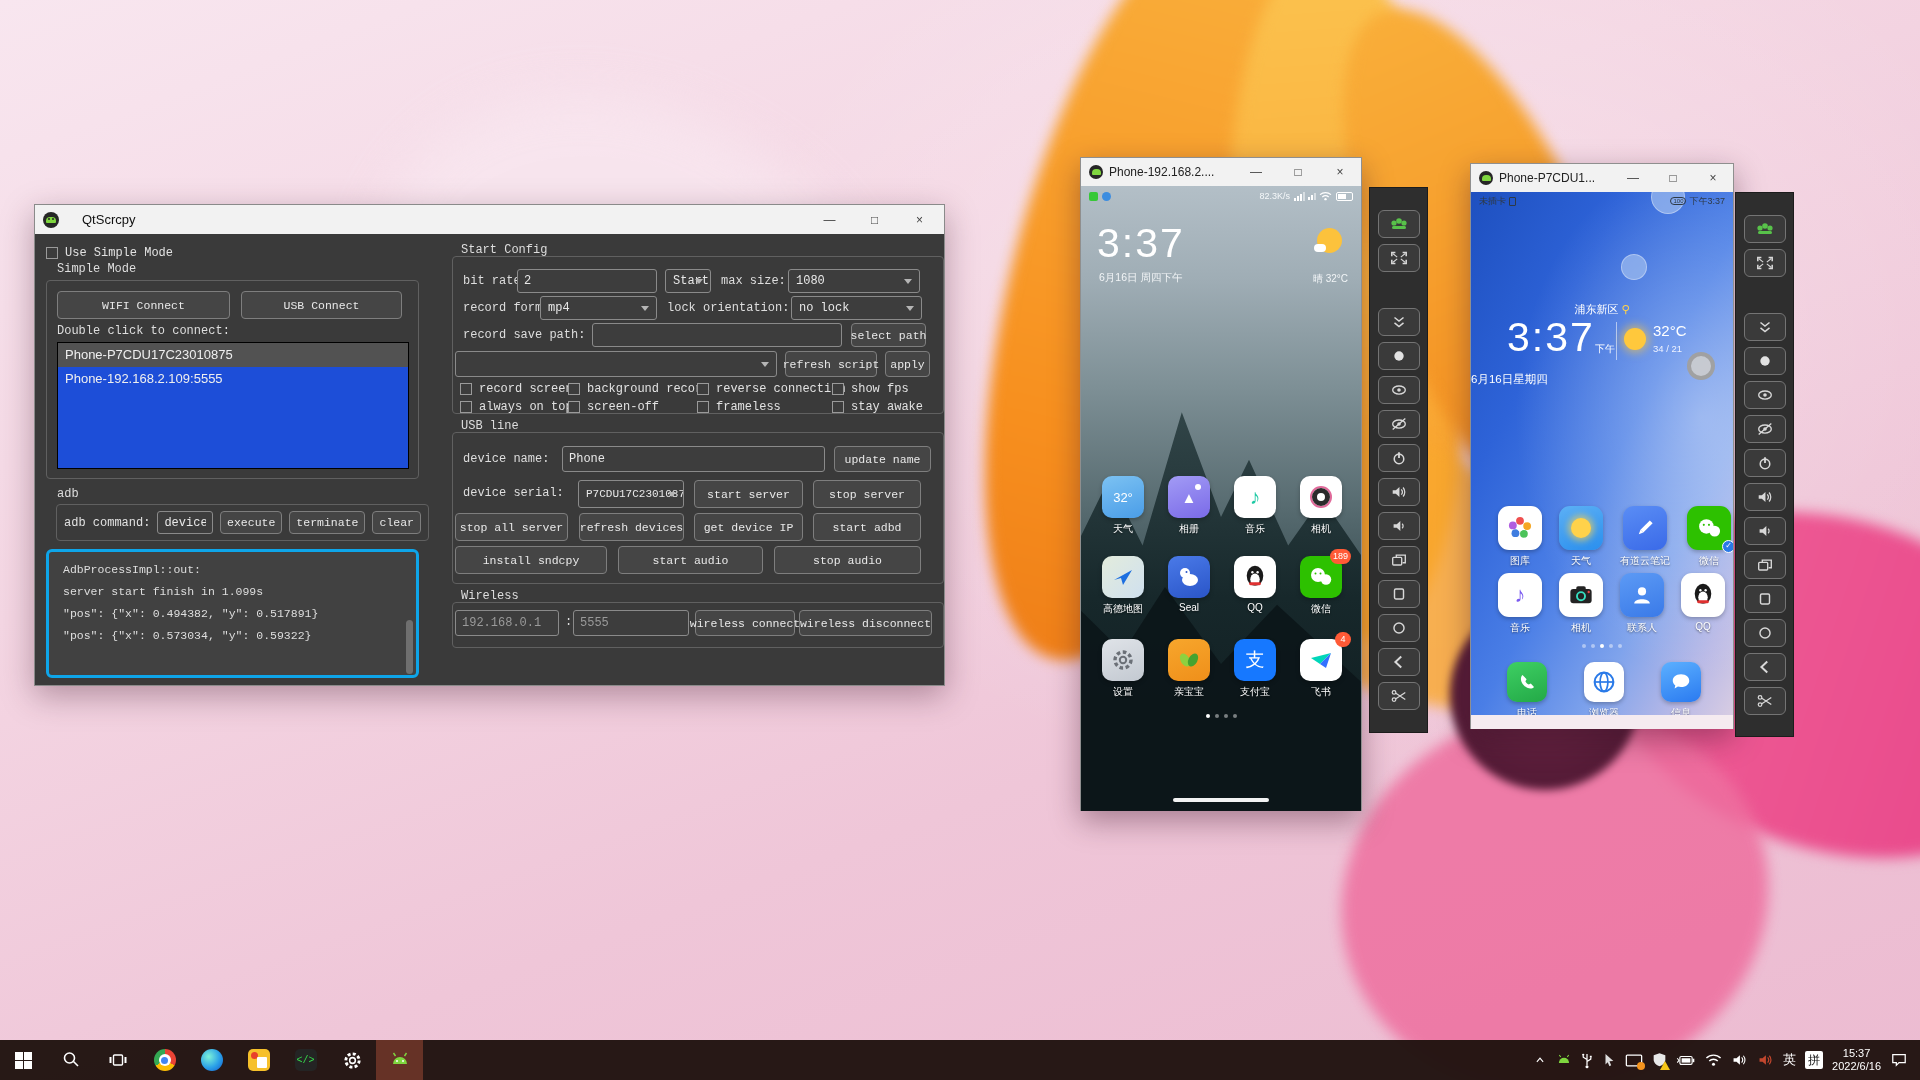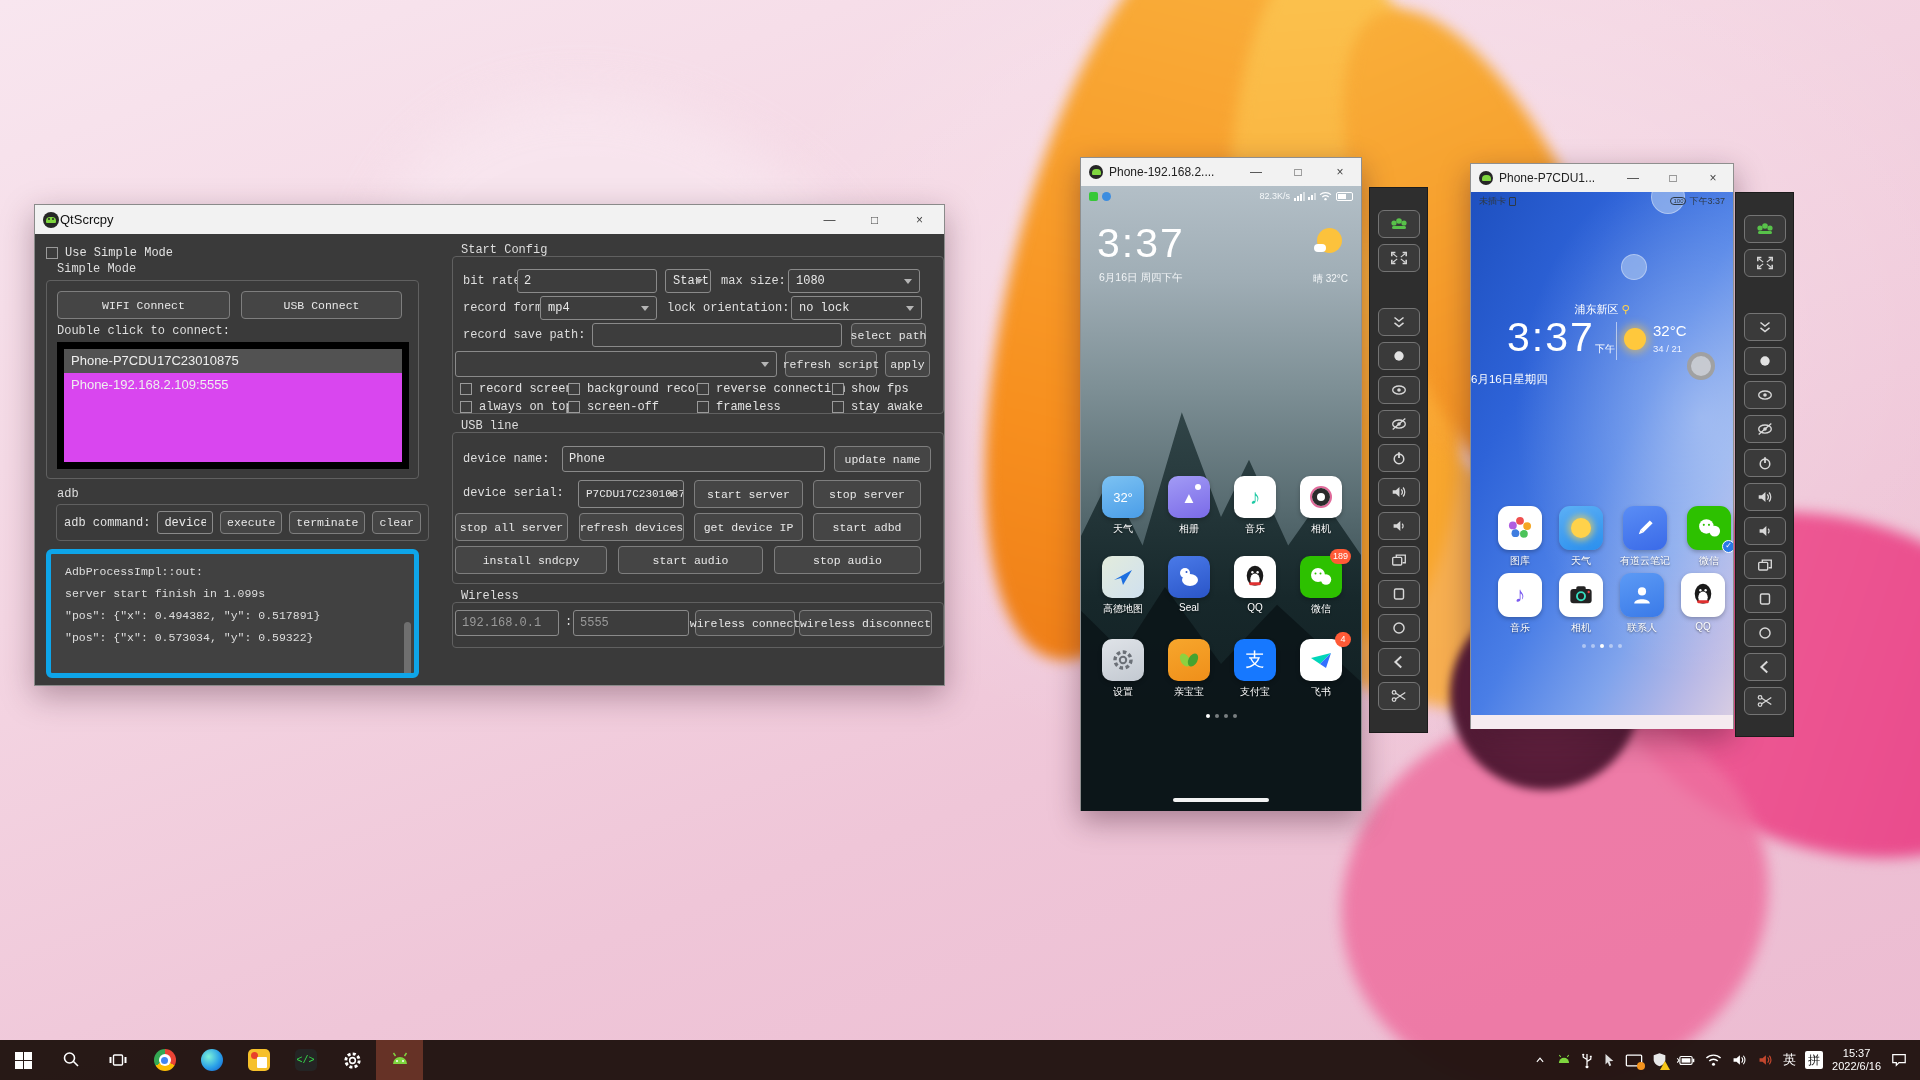--- a/index.html
+++ b/index.html
@@ -7,45 +7,45 @@
 body{font-family:"Liberation Sans","DejaVu Sans",sans-serif}
 #stage{position:relative;width:1920px;height:1080px;overflow:hidden;
  background:radial-gradient(1100px 800px at 72% 30%, rgba(255,255,255,.30), transparent 60%),
  linear-gradient(160deg,#f8e6ef 0%,#f4d6e3 35%,#efc6d8 65%,#ecbbd1 100%)}
 .petal{position:absolute;border-radius:50%;filter:blur(7px)}
 
 
 #qtwin{position:absolute;left:34px;top:204px;width:911px;height:482px;background:#3a3a3a;
  border:1px solid #8a8a8a;box-shadow:0 10px 30px rgba(60,20,40,.35);z-index:5;
  font-family:"Liberation Mono","DejaVu Sans Mono",monospace;font-size:12px;color:#e2e2e2}
-.qt-titlebar{height:29px;background:#f2f2f2;display:flex;align-items:center;gap:1px;padding:0 2px 0 8px;
+.qt-titlebar{height:29px;background:#f2f2f2;display:flex;align-items:center;gap:23px;padding:0 2px 0 8px;
  font-family:"Liberation Sans","DejaVu Sans",sans-serif;font-size:13px;color:#111}
 .winbtns{margin-left:auto;display:flex;height:29px}
 .winbtn{width:45px;height:29px;display:flex;align-items:center;justify-content:center;color:#444;font-size:12px}
 .appico{width:16px;height:16px;border-radius:50%;background:#262626;position:relative;flex:0 0 16px}
 .appico i{position:absolute;left:3px;top:5px;width:10px;height:6px;border-radius:4px 4px 1px 1px;background:#7fd63f}
 .appico b{position:absolute;left:5px;top:6.5px;width:2px;height:2px;border-radius:50%;background:#262626}
 .appico s{position:absolute;left:9px;top:6.5px;width:2px;height:2px;border-radius:50%;background:#262626}
 .gbox{position:absolute;border:1px solid #606060;border-radius:4px}
 .glabel{position:absolute;color:#dedede;white-space:nowrap}
 .qbtn{position:absolute;background:#454545;border:1px solid #7e7e7e;border-radius:4px;color:#e8e8e8;
  font-size:11.5px;display:flex;align-items:center;justify-content:center;white-space:nowrap;cursor:default}
 .qinput{position:absolute;background:#3d3d3d;border:1px solid #8a8a8a;border-radius:3px;color:#e8e8e8;
  font-size:12px;padding:0 6px;font-family:inherit;outline:none}
 .qinput::placeholder{color:#9a9a9a}
 .qdrop{position:absolute;background:#3d3d3d;border:1px solid #8a8a8a;border-radius:3px;color:#e8e8e8;
  font-size:12px;display:flex;align-items:center;padding:0 18px 0 7px;white-space:nowrap;overflow:hidden}
 .qdrop::after{content:"";position:absolute;right:7px;top:50%;margin-top:-2px;border:4px solid transparent;border-top:5px solid #b5b5b5}
 .qcb{width:12px;height:12px;border:1px solid #9a9a9a;background:#3c3c3c;display:inline-block;flex:0 0 12px}
 .cbrow{position:absolute;display:flex;align-items:center;gap:7px;white-space:nowrap}
-.devlist{position:absolute;background:#d946ef;border:7px solid #000000;overflow:hidden}
+.devlist{position:absolute;background:#1d4ed8;border:1px solid #000000;overflow:hidden}
 .devitem{height:24px;line-height:24px;padding:0 7px;font-family:"Liberation Sans","DejaVu Sans",sans-serif;
  font-size:13px;color:#efefef;white-space:nowrap}
 .devitem.sel{background:#525252}
-.logbox{position:absolute;background:#414141;border:5px solid #0ea5e9;border-radius:6px;padding:11px 14px;
+.logbox{position:absolute;background:#414141;border:3px solid #0ea5e9;border-radius:6px;padding:11px 14px;
  font-size:11.5px;color:#dedede;overflow:hidden}
 .logline{margin-bottom:9px;white-space:nowrap}
 .logscroll{position:absolute;right:3px;width:7px;border-radius:4px;background:#6f6f6f}
 
 
 .phwin{position:absolute;background:#111;border:1px solid #8f8f8f;box-shadow:0 10px 28px rgba(60,20,40,.4);z-index:6}
 .phtitle{position:absolute;left:0;top:0;right:0;height:28px;background:#f2f2f2;display:flex;align-items:center;
  gap:6px;padding:0 0 0 8px;font-size:12px;color:#222}
 .phscreen{position:absolute;left:0;top:28px;overflow:hidden}
 .sbar{position:absolute;left:0;top:0;right:0;display:flex;align-items:center;padding:0 8px;z-index:9}
@@ -648,20 +648,48 @@
       </div>
 
       <div class="dots" style="left:0;right:0;top:452px">
         <span class="dot"></span>
           <span class="dot"></span>
           <span class="dot on"></span>
           <span class="dot"></span>
           <span class="dot"></span>
       </div>
 
+      <div class="appsrow" style="left:36px;top:470px;gap:37px">
+        <div class="app">
+          <div class="appic" style="width:40px;height:40px;background:linear-gradient(160deg,#3ecf63,#23a947);border-radius:10px">
+              <svg width="20" height="20" viewBox="0 0 20 20">
+                <path d="M5.5 3 C3 5.5 3.5 10 7 13.5 C10.5 17 15 17.5 17 15 L13.8 11.4 L11.8 12.6 C10.2 12 9 10.8 8.4 9.2 L9.6 7.2 Z" fill="#fff"></path>
+              </svg>
+            </div>
+          <div class="applbl">电话</div>
+          </div>
+        <div class="app">
+          <div class="appic" style="width:40px;height:40px;background:#fff;border-radius:10px">
+              <svg width="26" height="26" viewBox="0 0 20 20">
+                <circle cx="10" cy="10" r="7.2" stroke="#2a7ae8" stroke-width="1.6" fill="none"></circle>
+                <ellipse cx="10" cy="10" rx="3" ry="7.2" stroke="#2a7ae8" stroke-width="1.3" fill="none"></ellipse>
+                <path d="M2.8 10 H17.2" stroke="#2a7ae8" stroke-width="1.3"></path>
+              </svg>
+            </div>
+          <div class="applbl">浏览器</div>
+          </div>
+        <div class="app">
+          <div class="appic" style="width:40px;height:40px;background:linear-gradient(160deg,#5cb0ff,#2a7af0);border-radius:10px">
+              <svg width="22" height="20" viewBox="0 0 20 18">
+                <path d="M10 2 C5 2 2.5 5 2.5 7.8 C2.5 9.5 3.4 11 4.8 12 L4.2 14.8 L7.2 13.2 C8.1 13.5 9 13.6 10 13.6 C15 13.6 17.5 10.6 17.5 7.8 C17.5 5 15 2 10 2 Z" fill="#fff"></path>
+              </svg>
+            </div>
+          <div class="applbl">信息</div>
+          </div>
+      </div>
 
       <div style="position:absolute;left:0;right:0;top:523px;height:14px;background:#f5ebf0"></div>
     </div>
   </div>
 
   <div class="sidetool" style="left:1735px;top:192px;height:545px">
     <div>
       <div class="tbtn" style="top:22px">
           <svg width="20" height="16" viewBox="0 0 20 16">
             <circle cx="5" cy="7" r="2.6" fill="#58c24a"></circle>

